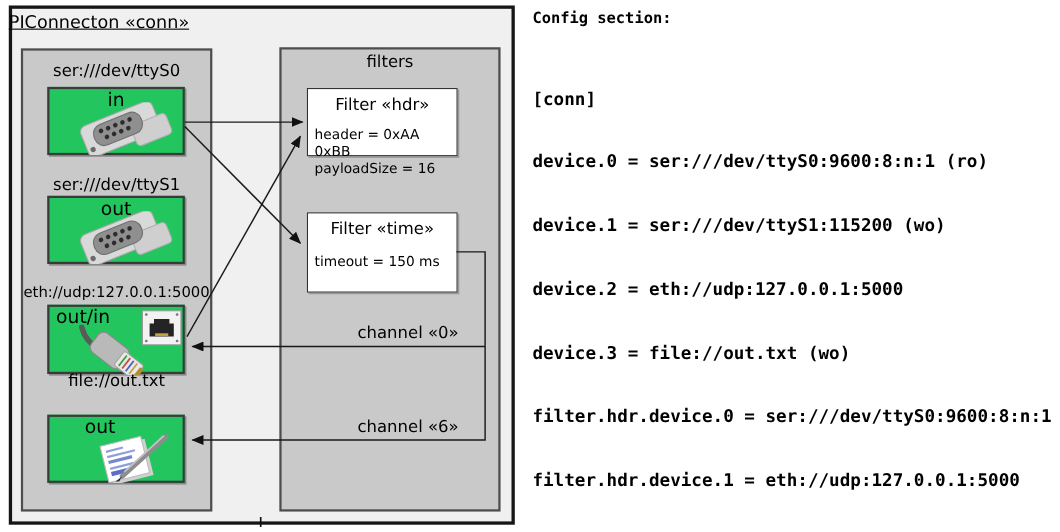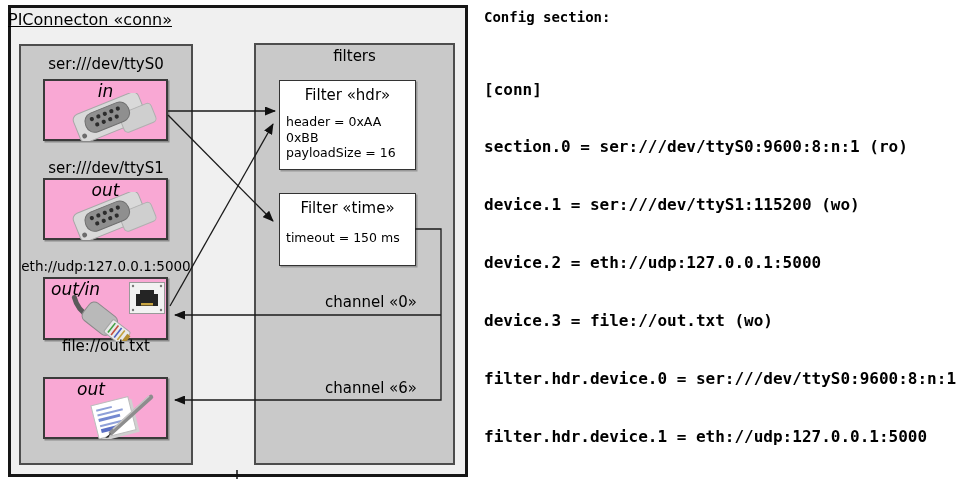--- a/index.html
+++ b/index.html
@@ -26,37 +26,37 @@
     position:absolute; left:254px; top:47px; width:201px;
     text-align:center; font-size:15px;
   }
   
   .dev-label {
     position:absolute; left:19px; width:174px; text-align:center;
     font-size:15px; white-space:nowrap;
   }
   .dev-label.small { font-size:13.5px; }
   .dev-box {
-    position:absolute; left:43px; width:125px; background:#f9a8d4;
-    border:2px solid #3a3a3a; box-shadow:1.5px 1.5px 0 rgba(60,60,60,.45);font-style:italic;
+    position:absolute; left:43px; width:125px; background:#22c55e;
+    border:2px solid #3a3a3a; box-shadow:1.5px 1.5px 0 rgba(60,60,60,.45);
   }
   .dev-dir {
     position:absolute; top:1px; left:0; width:100%; text-align:center;
     font-size:17px; line-height:19px;
   }
   .dev-dir.corner { width:auto; left:6px; text-align:left; }
   .dev-art { position:absolute; pointer-events:none; }
   
   .filter-box {
     position:absolute; left:279px; width:137px; background:#fff;
     border:1.5px solid #333; box-shadow:1.5px 1.5px 0 rgba(60,60,60,.35);
   }
   .filter-title { text-align:center; font-size:15px; margin-top:5px; }
   .filter-attrs { margin:10px 0 0 6px; font-size:12.5px; line-height:15.5px; }
-  .fb-hdr  { top:80px;  height:90px; }
+  .fb-hdr  { top:80px;  height:62px; }
   .fb-time { top:193px; height:73px; }
   .fb-time .filter-attrs { margin-top:13px; }
   
   .channel-label {
     position:absolute; left:254px; width:163px; text-align:right;
     font-size:15px;
   }
   
   #wires { position:absolute; left:0; top:0; z-index:6; pointer-events:none; }
   
@@ -199,21 +199,21 @@
     <path d="M168,115 L273,221" stroke="#1a1a1a" stroke-width="1.3" fill="none" marker-end="url(#arr)"></path>
     <path d="M170,306 L273,124" stroke="#1a1a1a" stroke-width="1.3" fill="none" marker-end="url(#arr)"></path>
     <path d="M415,229 H441 V400 H175" stroke="#1a1a1a" stroke-width="1.3" fill="none" marker-end="url(#arr)"></path>
     <path d="M441,315 H175" stroke="#1a1a1a" stroke-width="1.3" fill="none" marker-end="url(#arr)"></path>
     <path d="M237,470 V479" stroke="#111" stroke-width="1.5"></path>
   </svg>
 
   <div class="config-heading">Config section:</div>
   <div class="config-lines">
     <div>[conn]</div>
-    <div>section.0 = ser:///dev/ttyS0:9600:8:n:1 (ro)</div>
+    <div>device.0 = ser:///dev/ttyS0:9600:8:n:1 (ro)</div>
     <div>device.1 = ser:///dev/ttyS1:115200 (wo)</div>
     <div>device.2 = eth://udp:127.0.0.1:5000</div>
     <div>device.3 = file://out.txt (wo)</div>
     <div>filter.hdr.device.0 = ser:///dev/ttyS0:9600:8:n:1</div>
     <div>filter.hdr.device.1 = eth://udp:127.0.0.1:5000</div>
     
     
     
     
     

